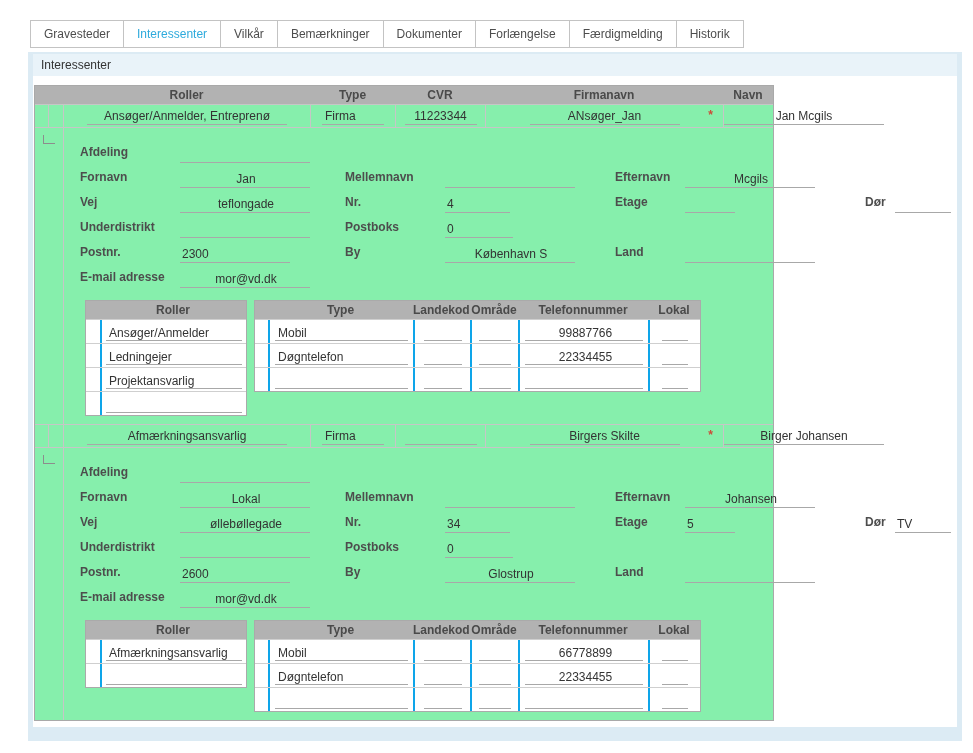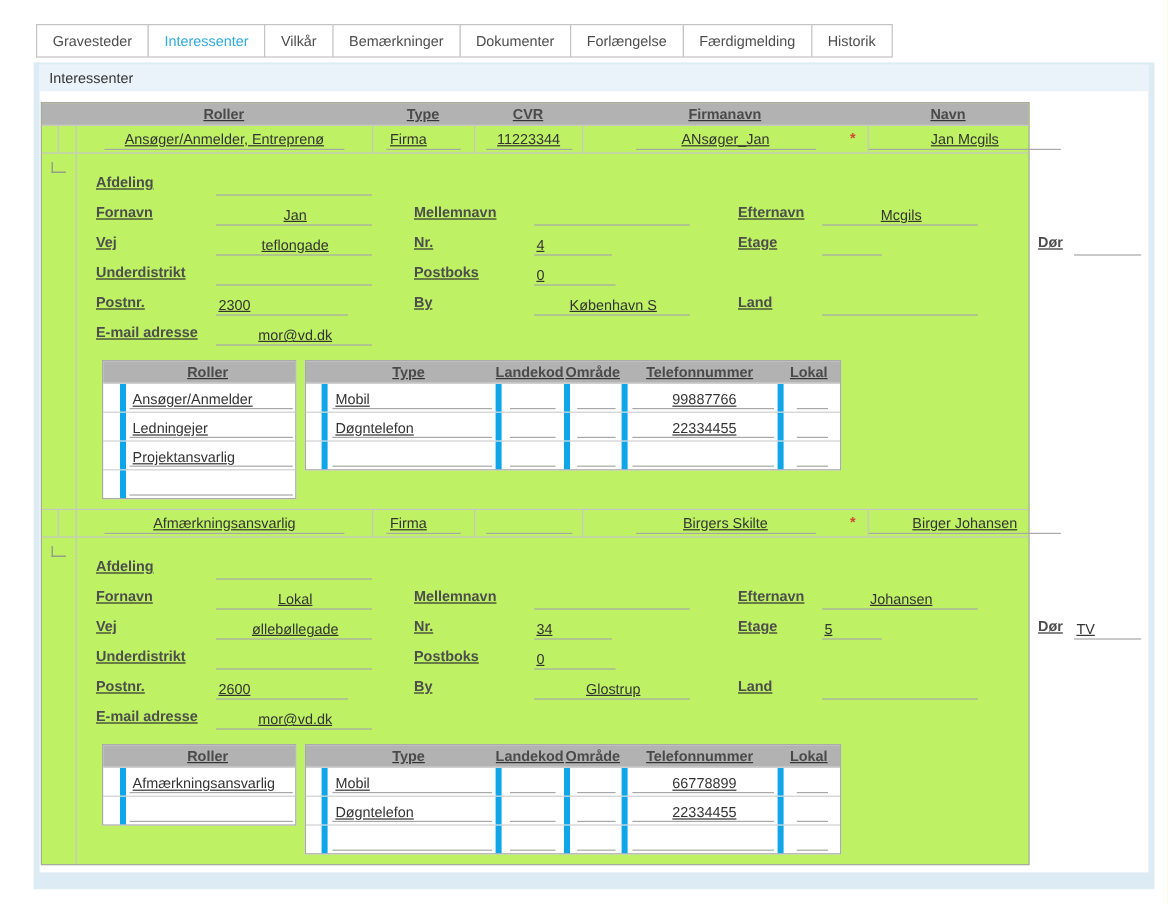--- a/index.html
+++ b/index.html
@@ -12,21 +12,21 @@
          padding:0 13px; color:#4d4d4d; cursor:pointer; white-space:nowrap; }
   .tab.active { color:#2eaadc; }
 
   
   .panel { width:934px; background:#dcebf4; margin-top:4px; padding:2px 5px 14px 5px; }
   .panel-inner { background:#fff; }
   .titlebar { background:#e9f3f9; height:22px; line-height:22px; padding-left:8px; color:#333; }
   .content { padding:9px 1px 6px 1px; }
 
   
-  .main-table { border:1px solid #a9a9a9; width:824px; background:#bef264;text-decoration:underline; }
+  .main-table { border:1px solid #a9a9a9; width:740px; background:#86efac; }
   .mhead, .mrow { display:grid; grid-template-columns:13px 15px 247px 85px 90px 238px 1fr; }
   .mhead { background:#b2b2b2; height:18px; }
   .mhead .hcell { color:#4a4a4a; font-weight:bold; text-align:center; line-height:18px; overflow:hidden; }
   .mrow  { height:23px; border-top:1px solid #c6c6c6; }
   .mrow .cell { border-left:1px solid #c6c6c6; display:flex; justify-content:center; align-items:flex-end; padding-bottom:2px; position:relative; }
   .mrow .cell:first-child { border-left:none; }
 
   .uline { display:inline-block; border-bottom:1px solid #a8a8a8; height:16px; line-height:15px;
            white-space:nowrap; overflow:hidden; text-align:center; padding:0 2px; color:#333; }
   .uline.left { text-align:left; padding-left:3px; }
@@ -50,21 +50,21 @@
   .fw-130{width:130px;text-align:center;} .fw-110{width:110px;} .fw-68{width:68px;} .fw-65{width:65px;} .fw-50{width:50px;} .fw-56{width:56px;}
 
   
   .subtables { display:flex; align-items:flex-start; gap:7px; margin:12px 0 0 5px; }
   .subtable { border:1px solid #aaaaaa; background:#fff; }
   .stgrid-roller { display:grid; grid-template-columns:14px 146px; }
   .stgrid-phone  { display:grid; grid-template-columns:13px 145px 57px 48px 130px 52px; }
   .sthead { background:#b2b2b2; height:18px; }
   .sthead .hcell { color:#4a4a4a; font-weight:bold; text-align:center; line-height:18px; overflow:hidden; }
   .strow { height:24px; border-top:1px solid #cfcfcf; }
-  .strow .scell { border-left:5px solid #0ea5e9; display:flex; justify-content:center; align-items:flex-end; padding-bottom:2px; }
+  .strow .scell { border-left:2px solid #0ea5e9; display:flex; justify-content:center; align-items:flex-end; padding-bottom:2px; }
   .strow .scell:first-child { border-left:none; }
   .sul { display:inline-block; border-bottom:1px solid #a8a8a8; height:15px; line-height:14px;
          white-space:nowrap; overflow:hidden; text-align:left; padding-left:3px; color:#333; }
   .sw-136{width:136px;} .sw-133{width:133px;} .sw-38{width:38px;} .sw-32{width:32px;} .sw-118{width:118px;text-align:center;} .sw-26{width:26px;}
 </style>
 </head>
 <body>
 
 <div class="page">
 

